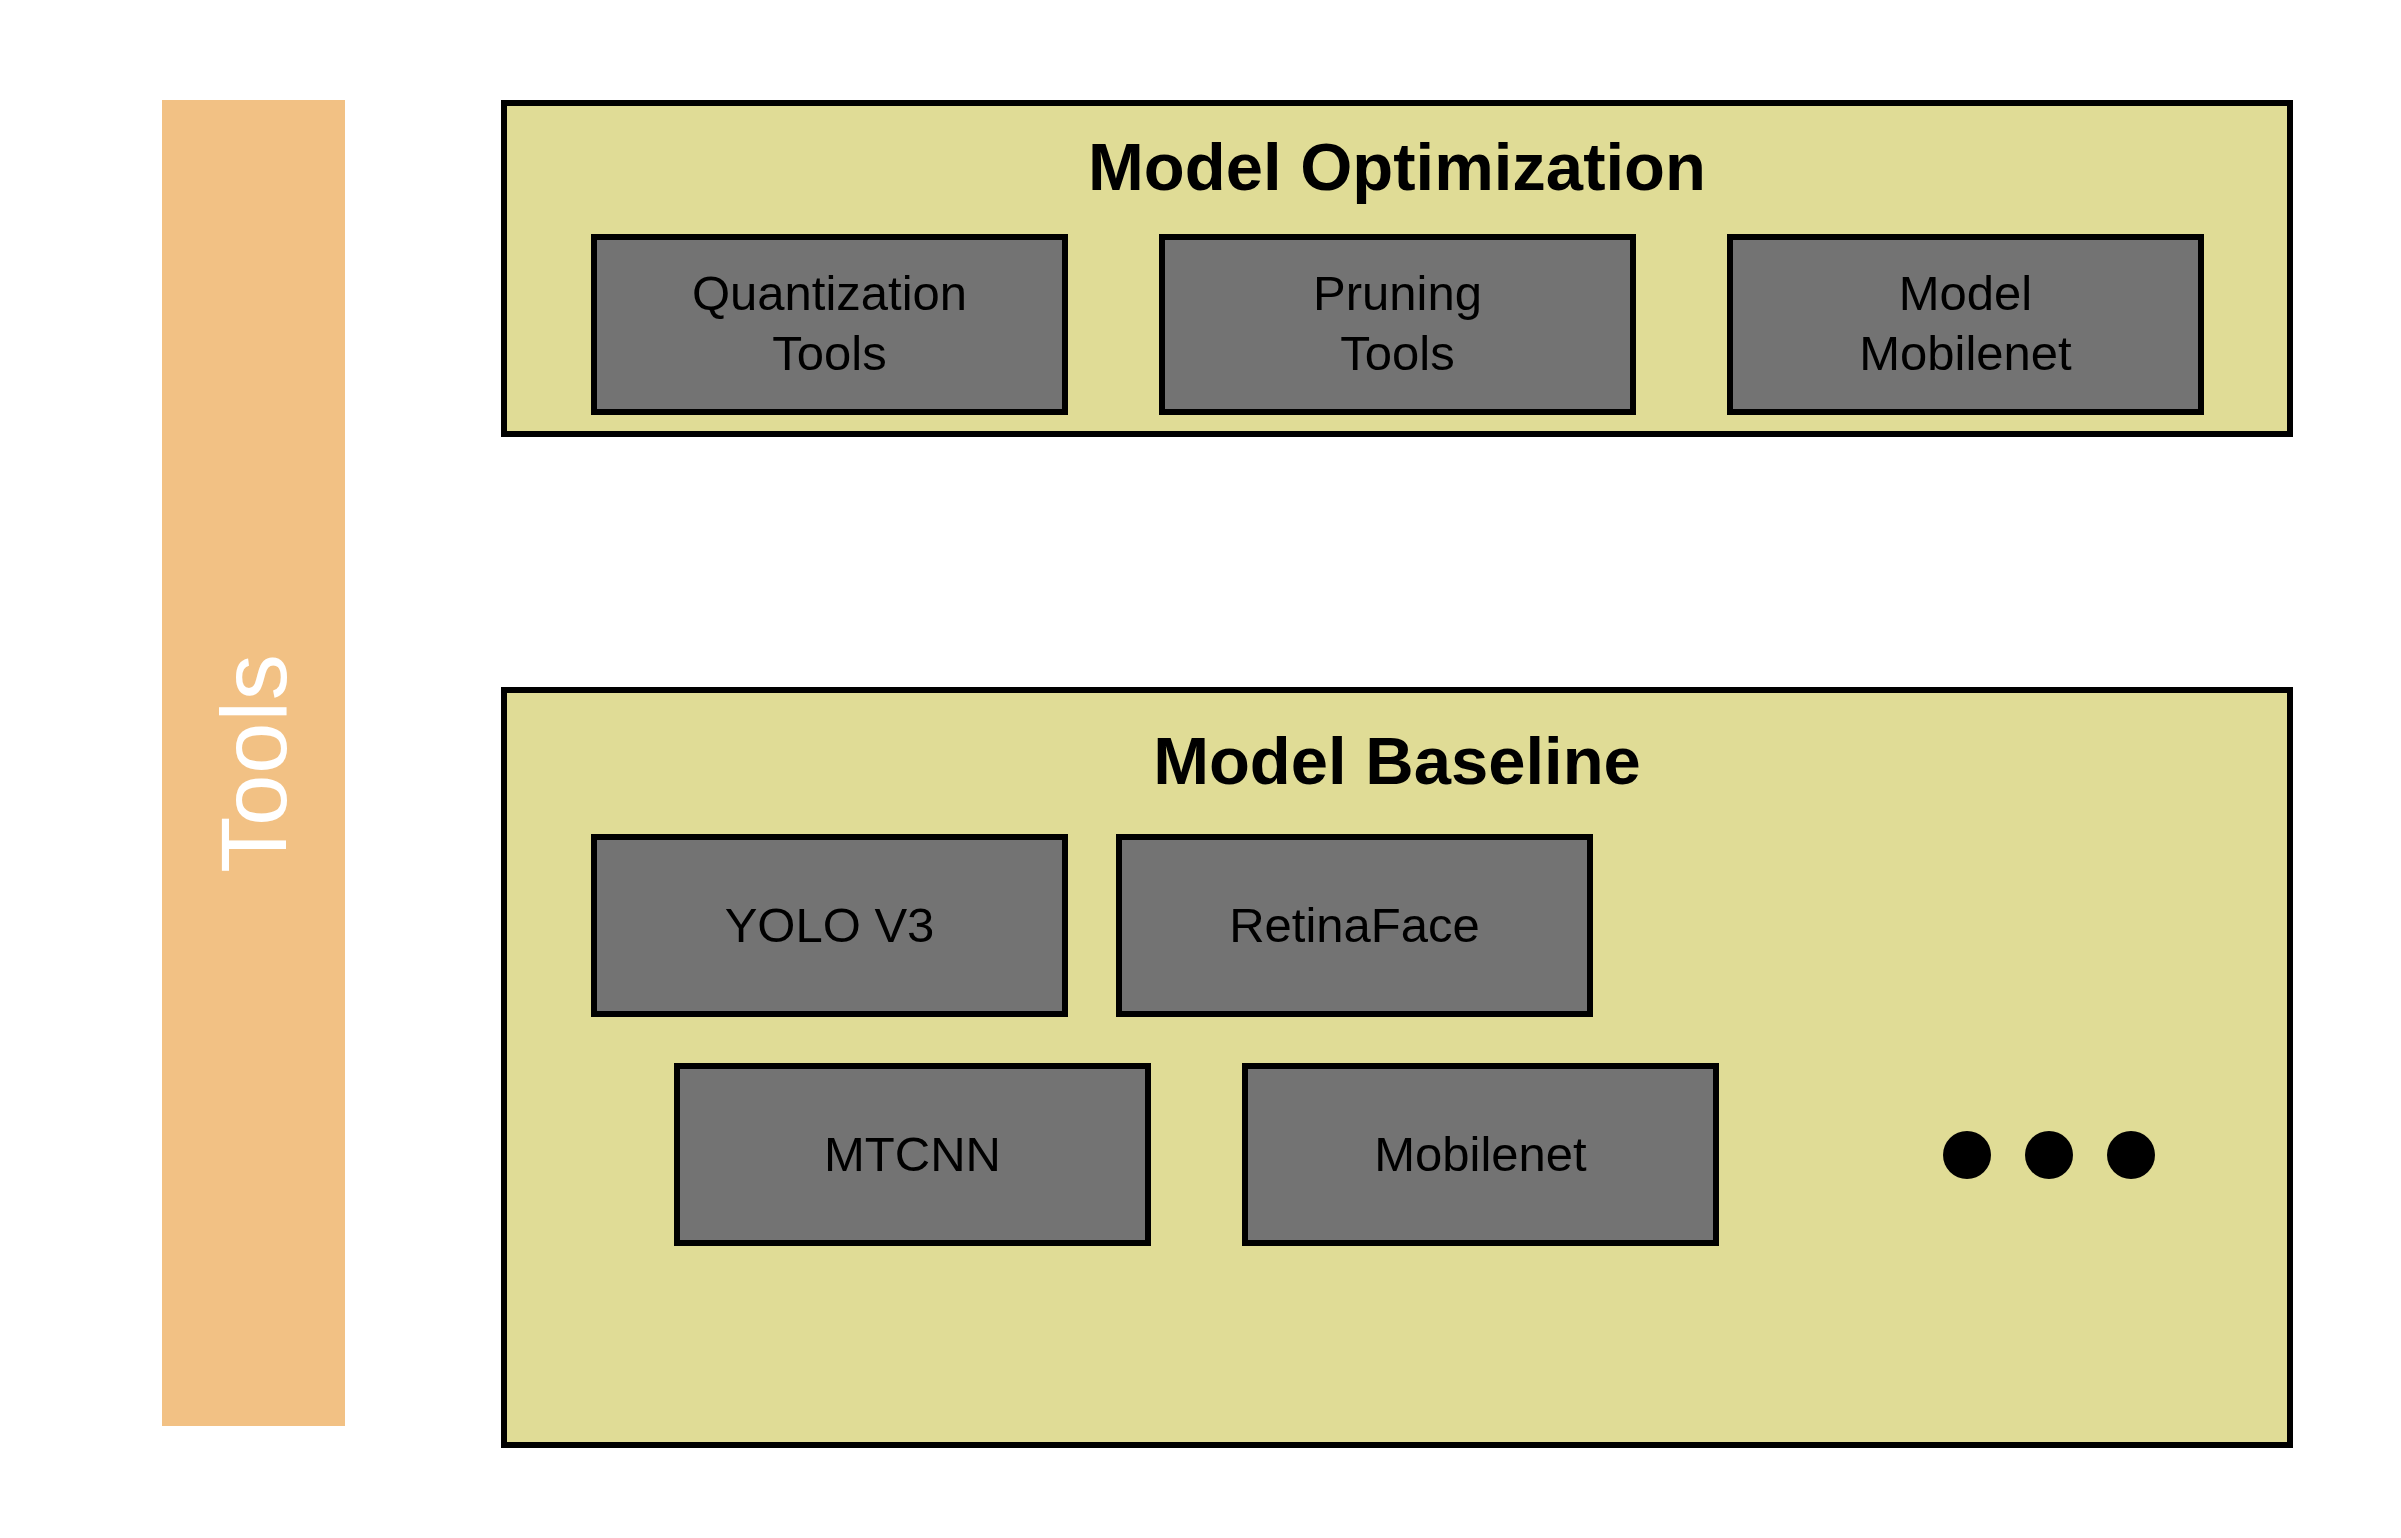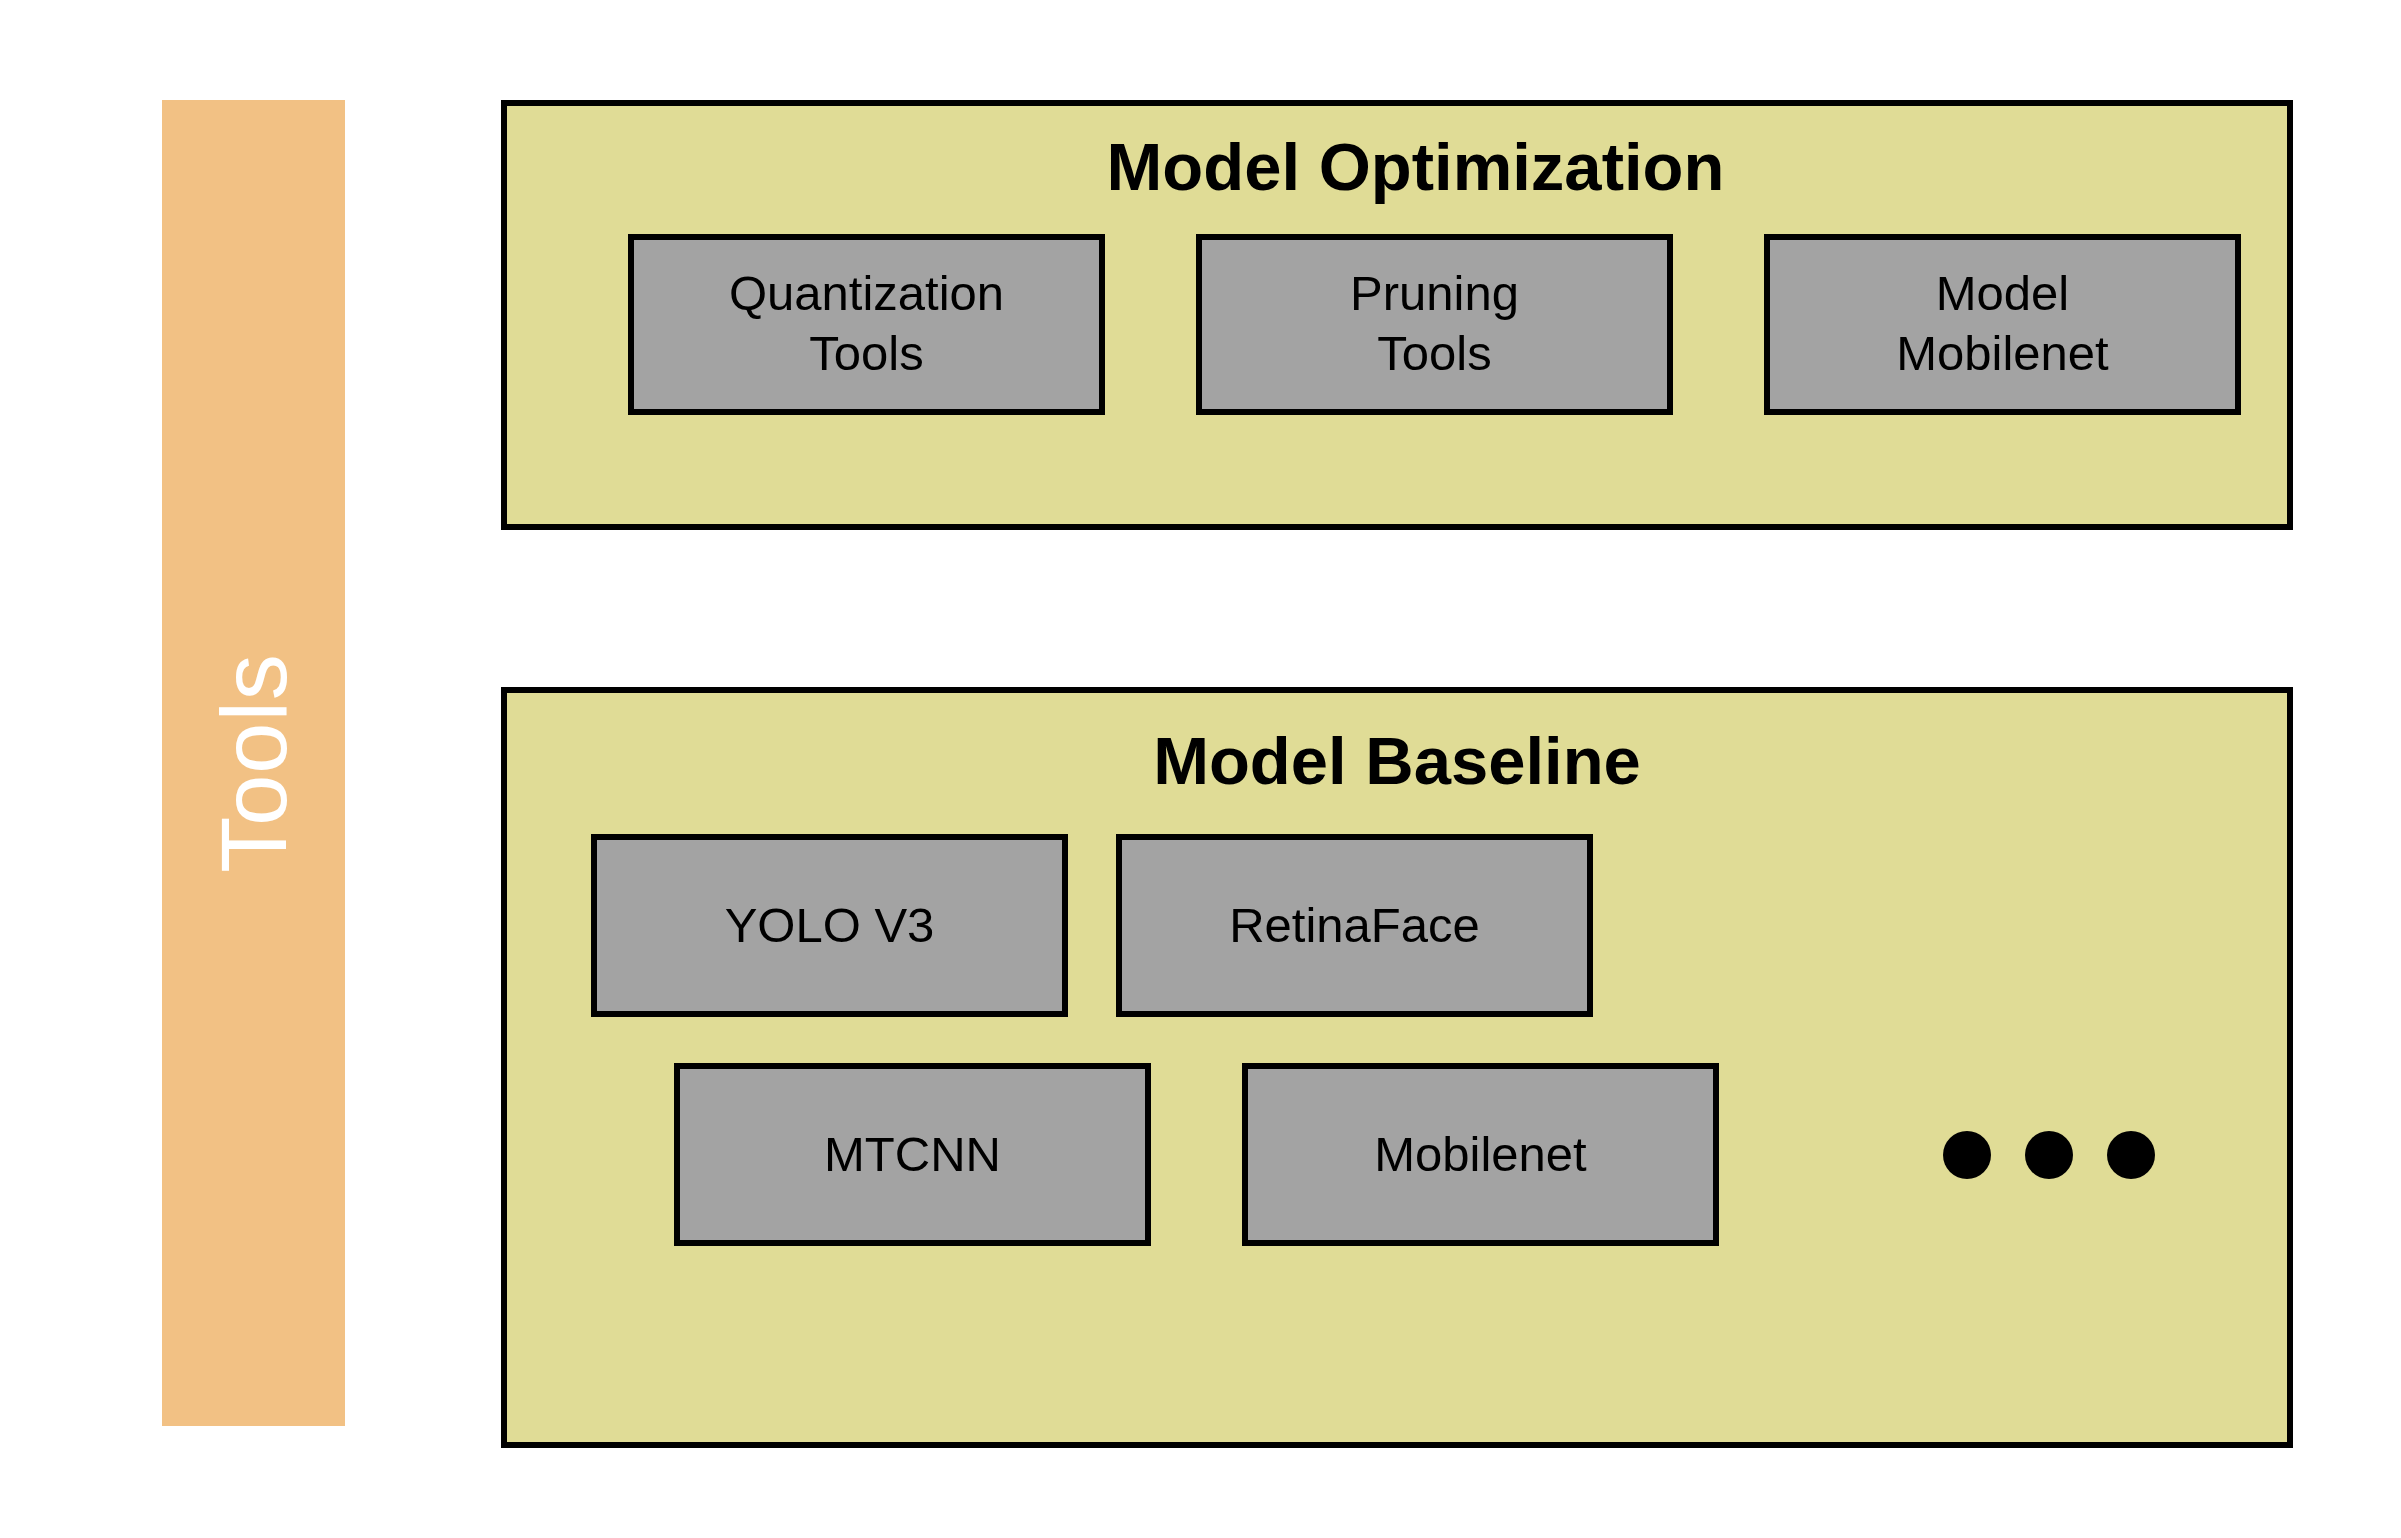--- a/index.html
+++ b/index.html
@@ -38,21 +38,21 @@
 
   
   .panel {
     position: absolute;
     left: 501px;
     width: 1792px;
     background: #e0dc96;
     border: 6.2px solid #000000;
     box-sizing: border-box;
   }
-  #panel-model-optimization { top: 100px; height: 430px; padding-left: 37px; }
+  #panel-model-optimization { top: 100px; height: 337px; }
   #panel-model-baseline     { top: 687px; height: 761px; }
 
   .panel-title {
     text-align: center;
     font-size: 67px;
     color: #000000;
     line-height: 1;
     margin-top: 30px;
     margin-bottom: 0;
   }
@@ -65,21 +65,21 @@
     justify-content: flex-start;
     align-items: flex-start;
     padding-left: 84px;
     gap: 91px;
   }
   #panel-model-optimization .row { margin-top: 34px; }
   #row-baseline-1 { margin-top: 40px; gap: 48px; }
   #row-baseline-2 { margin-top: 46px; justify-content: flex-end; }
 
   .item-box {
-    background: #a3a3a3;
+    background: #737373;
     border: 6.2px solid #000000;
     box-sizing: border-box;
     width: 477px;
     height: 181px;
     display: flex;
     align-items: center;
     justify-content: center;
     text-align: center;
     font-size: 49px;
     line-height: 1.22;

